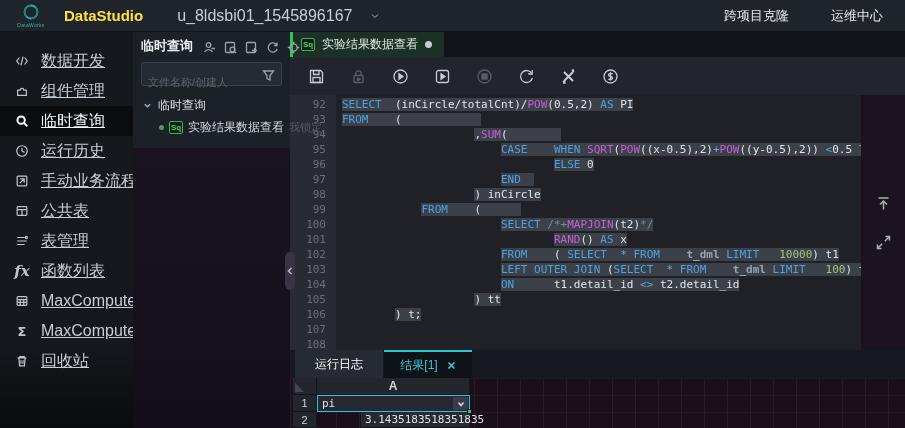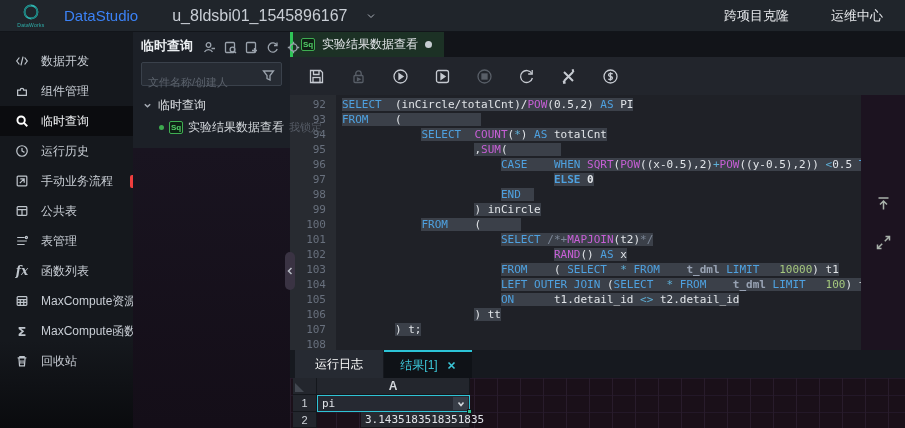--- a/index.html
+++ b/index.html
@@ -7,42 +7,42 @@
   .app { width:905px; height:428px; display:flex; flex-direction:column;
          font-family:"Liberation Sans", sans-serif; overflow:hidden; color:#d7dbe0;
          background:#17101c; position:relative; }
 
   
   .topbar { height:32px; background:#20252b; display:flex; align-items:center;
             padding:0 22px 0 8px; flex:none; border-bottom:1px solid #12151a; }
   .logo-wrap { display:flex; flex-direction:column; align-items:center; width:46px; }
   .logo-wrap svg { width:18px; height:18px; }
   .logo-caption { font-size:5px; color:#2fb3ae; letter-spacing:.3px; margin-top:1px; }
-  .app-title { font-size:15px; font-weight:normal; color:#3b82f6; margin-left:10px; }
+  .app-title { font-size:15px; font-weight:bold; color:#fde047; margin-left:10px; }
   .proj { display:flex; align-items:center; gap:18px; margin-left:34px; cursor:pointer; }
   .proj-label { font-size:16px; color:#c9ced5; }
   .proj svg { width:10px; height:10px; stroke:#aab0b8; }
   .top-spacer { flex:1; }
   .top-link { font-size:13px; color:#e8eaed; margin-left:42px; cursor:pointer; }
 
   .main { flex:1; display:flex; min-height:0; }
 
   
   .sidebar { width:133px; flex:none; background:linear-gradient(180deg,#15181d 0%,#15181d 78%,#0a0b0e 100%);
              padding-top:14px; display:flex; flex-direction:column; }
   .sb-item { height:30px; display:flex; align-items:center; padding-left:14px; gap:11px;
              cursor:pointer; color:#c8cdd4; }
   .sb-item.active { background:#0b0c0f; color:#f4f6f8; }
   .sb-icon { width:16px; height:16px; display:flex; align-items:center; justify-content:center;
              color:#bfc5cc; flex:none; }
   .sb-item.active .sb-icon { color:#ffffff; }
   .sb-icon svg { width:14px; height:14px; stroke:currentColor; fill:none; stroke-width:1.4; }
-  .sb-icon .tglyph { font-size:12px; font-style:italic; font-weight:bold; font-family:"DejaVu Serif", serif; }
+  .sb-icon .tglyph { font-size:15px; font-style:italic; font-weight:bold; font-family:"DejaVu Serif", serif; }
   .sb-icon .sglyph { font-size:13px; font-weight:bold; font-family:"DejaVu Sans", sans-serif; font-style:normal; }
-  .sb-label { font-size:12px; white-space:nowrap; }
+  .sb-label { font-size:16px; white-space:nowrap;text-decoration:underline; }
   .sb-badge { background:#f03e3e; color:#fff; font-size:10px; padding:1px 4px; border-radius:2px;
               margin-left:6px; font-weight:bold; }
 
   
   .explorer { width:157px; flex:none; display:flex; flex-direction:column; position:relative; }
   .explorer-top { background:#1c2027; padding-bottom:8px; }
   .exp-head { height:28px; display:flex; align-items:center; padding:0 8px; gap:8px; }
   .exp-title { font-size:13px; font-weight:bold; color:#eceff2; margin-right:2px; white-space:nowrap; }
   .exp-icon { width:13px; height:13px; color:#9aa2ac; cursor:pointer; flex:none; }
   .exp-icon svg { width:13px; height:13px; stroke:currentColor; fill:none; stroke-width:1.3; }
@@ -377,24 +377,23 @@
             <div class="ln">103</div>
             <div class="ln">104</div>
             <div class="ln">105</div>
             <div class="ln">106</div>
             <div class="ln">107</div>
             <div class="ln">108</div>
           </div>
         <div class="codepane">
             <div class="cl" style="padding-left: 0ch;"><span class="chl"><span class="k">SELECT</span><span class="p">  (inCircle/totalCnt)/</span><span class="f">POW</span><span class="p">(0.5,2) </span><span class="k">AS</span><span class="p"> PI</span></span></div>
             <div class="cl" style="padding-left: 0ch;"><span class="chl"><span class="k">FROM</span><span class="p">    (            </span></span></div>
-            <div class="cl" style="padding-left: 12ch;"><span class="chl"><span class="k">SELECT</span><span class="p">  </span><span class="f">COUNT</span><span class="p">(</span><span class="o">*</span><span class="p">) </span><span class="k">AS</span><span class="p"> totalCnt</span></span></div>
             <div class="cl" style="padding-left: 20ch;"><span class="chl"><span class="p">,</span><span class="f">SUM</span><span class="p">(        </span></span></div>
             <div class="cl" style="padding-left: 24ch;"><span class="chl"><span class="k">CASE</span><span class="p">    </span><span class="k">WHEN</span><span class="p"> </span><span class="f">SQRT</span><span class="p">(</span><span class="f">POW</span><span class="p">((x-0.5),2)</span><span class="o">+</span><span class="f">POW</span><span class="p">((y-0.5),2)) </span><span class="o">&lt;</span><span class="p">0.5 </span><span class="k">THEN</span></span></div>
-            <div class="cl" style="padding-left: 32ch; font-weight: bold;"><span class="chl"><span class="k">ELSE</span><span class="p"> 0</span></span></div>
+            <div class="cl" style="padding-left: 32ch;"><span class="chl"><span class="k">ELSE</span><span class="p"> 0</span></span></div>
             <div class="cl" style="padding-left: 24ch;"><span class="chl"><span class="k">END</span><span class="p">  </span></span></div>
             <div class="cl" style="padding-left: 20ch;"><span class="chl"><span class="p">) inCircle</span></span></div>
             <div class="cl" style="padding-left: 12ch;"><span class="chl"><span class="k">FROM</span><span class="p">    (      </span></span></div>
             <div class="cl" style="padding-left: 24ch;"><span class="chl"><span class="k">SELECT</span><span class="p"> </span><span class="c">/*+</span><span class="f">MAPJOIN</span><span class="p">(t2)</span><span class="c">*/</span></span></div>
             <div class="cl" style="padding-left: 32ch;"><span class="chl"><span class="f">RAND</span><span class="p">() </span><span class="k">AS</span><span class="p"> x</span></span></div>
             <div class="cl" style="padding-left: 24ch;"><span class="chl"><span class="k">FROM</span><span class="p">    ( </span><span class="k">SELECT</span><span class="p">  </span><span class="o">*</span><span class="p"> </span><span class="k">FROM</span><span class="p">    </span><span class="t">t_dml</span><span class="p"> </span><span class="k">LIMIT</span><span class="p">   </span><span class="g">10000</span><span class="p">) t1</span></span></div>
             <div class="cl" style="padding-left: 24ch;"><span class="chl"><span class="k">LEFT OUTER JOIN</span><span class="p"> (</span><span class="k">SELECT</span><span class="p">  </span><span class="o">*</span><span class="p"> </span><span class="k">FROM</span><span class="p">    </span><span class="t">t_dml</span><span class="p"> </span><span class="k">LIMIT</span><span class="p">   </span><span class="g">100</span><span class="p">) t2</span></span></div>
             <div class="cl" style="padding-left: 24ch;"><span class="chl"><span class="k">ON</span><span class="p">      t1.detail_id </span><span class="o">&lt;&gt;</span><span class="p"> t2.detail_id</span></span></div>
             <div class="cl" style="padding-left: 20ch;"><span class="chl"><span class="p">) tt</span></span></div>
             <div class="cl" style="padding-left: 8ch;"><span class="chl"><span class="p">) t;</span></span></div>

